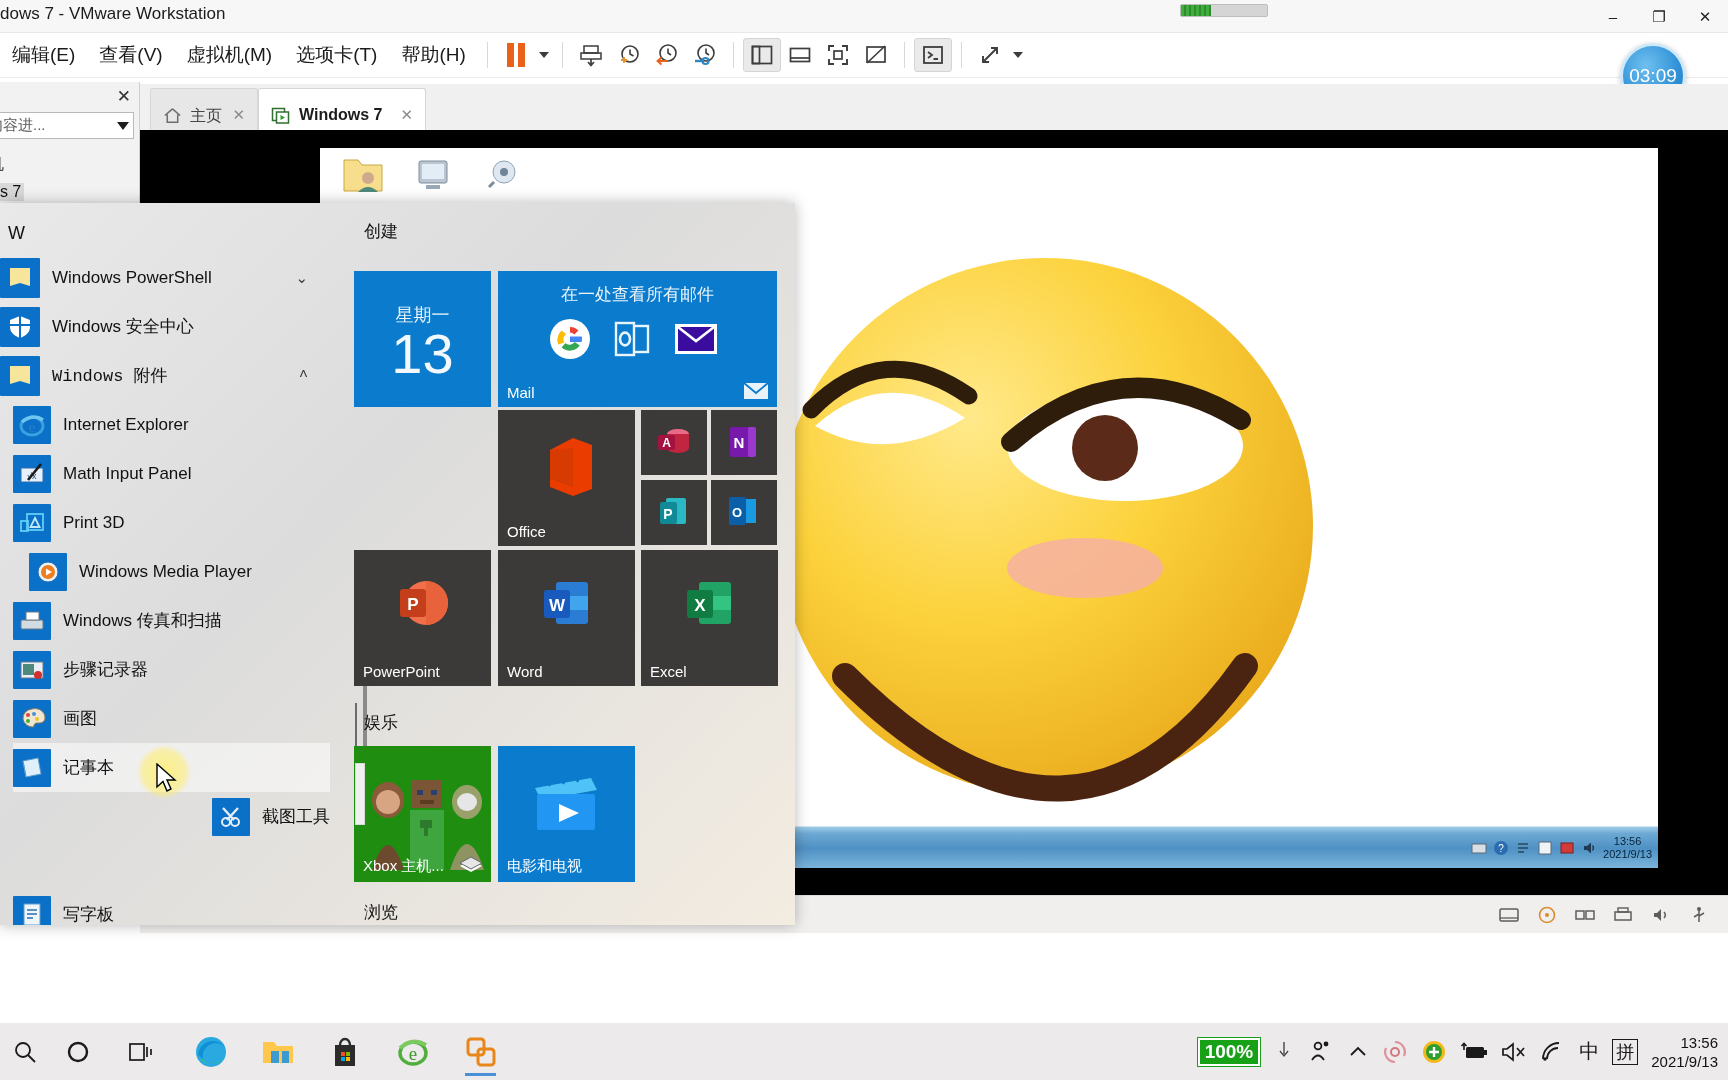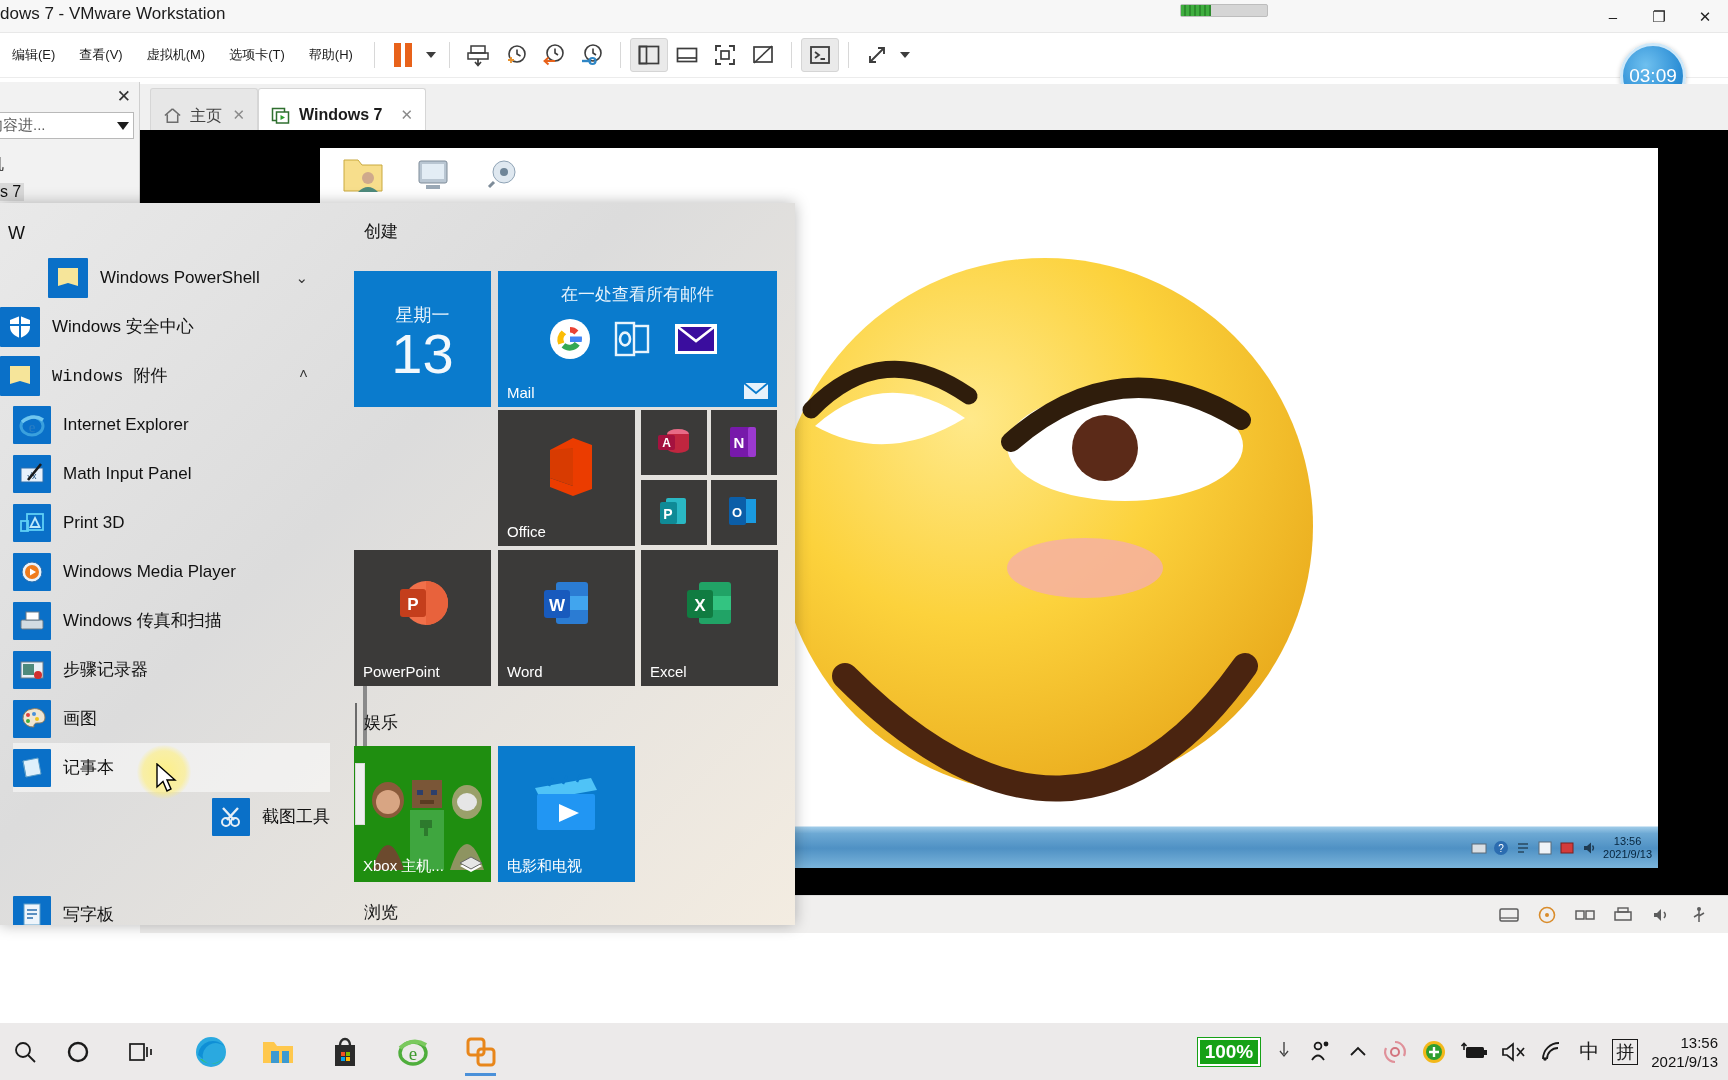--- a/index.html
+++ b/index.html
@@ -36,21 +36,21 @@
   .wbtn.max { right: 46px; }
   .wbtn.close { right: 0; }
 
   
   .vm-menubar {
     position: absolute; left: 0; top: 33px; width: 1728px; height: 45px;
     background: #ffffff; border-bottom: 1px solid #ececec;
     display: flex; align-items: center;
   }
   .menu-item {
-    font-size: 13px; color: #1b1b1b; padding: 0 12px; white-space: nowrap;
+    font-size: 19px; color: #1b1b1b; padding: 0 12px; white-space: nowrap;
   }
   .tb-sep { width: 1px; height: 26px; background: #d8d8d8; margin: 0 9px; }
   .tb-btn {
     width: 38px; height: 34px; display: flex; align-items: center;
     justify-content: center; border-radius: 3px; position: relative;
   }
   .tb-btn.active { background: #eaeaea; border: 1px solid #d5d5d5; }
   .tb-caret { width: 18px; height: 34px; display: flex; align-items: center; justify-content: center; }
   .tb-caret::after {
     content: ""; border-left: 5px solid transparent; border-right: 5px solid transparent;
@@ -475,21 +475,21 @@
       <path d="M11 17 L11 5 M11 9 L6 12 M11 11 L16 8" fill="none" stroke="#5d5d5d" stroke-width="1.5"></path>
       <circle cx="11" cy="4" r="2" fill="#5d5d5d"></circle>
     </svg>
   </div>
 
   <div class="startmenu">
 
     <div class="applist">
       <div class="grp-letter">W</div>
 
-      <div class="app-row" style="top:50px;padding-left:48px;">
+      <div class="app-row" style="top:50px;">
         <span class="app-ico">
           <svg width="26" height="24" viewBox="0 0 26 24">
               <path d="M3 2 h20 v18 l-10 -3 l-10 3 z" fill="#f6e59a"></path>
             </svg>
         </span>
         <span class="app-lbl">Windows PowerShell</span>
         <span class="app-chev">⌄</span>
       </div>
 
       <div class="app-row" style="top:99px;">
@@ -538,21 +538,21 @@
         <span class="app-ico">
           <svg width="28" height="28" viewBox="0 0 28 28">
             <rect x="9" y="5" width="16" height="16" fill="none" stroke="#5fd0f5" stroke-width="1.8"></rect>
             <path d="M17 9 L21.5 18 h-9 z" fill="none" stroke="#bfe9fb" stroke-width="1.8"></path>
             <rect x="3" y="12" width="7" height="10" fill="none" stroke="#5fd0f5" stroke-width="1.8"></rect>
           </svg>
         </span>
         <span class="app-lbl">Print 3D</span>
       </div>
 
-      <div class="app-row sub" style="top:344px;">
+      <div class="app-row sub" style="top:344px;margin-left:16px;">
         <span class="app-ico">
           <svg width="28" height="28" viewBox="0 0 28 28">
             <circle cx="14" cy="14" r="10" fill="#e9f3fb" stroke="#2b6fae"></circle>
             <circle cx="14" cy="14" r="7" fill="#f07c1c"></circle>
             <path d="M12 10.5 L18 14 L12 17.5 Z" fill="#fff"></path>
           </svg>
         </span>
         <span class="app-lbl">Windows Media Player</span>
       </div>
 

